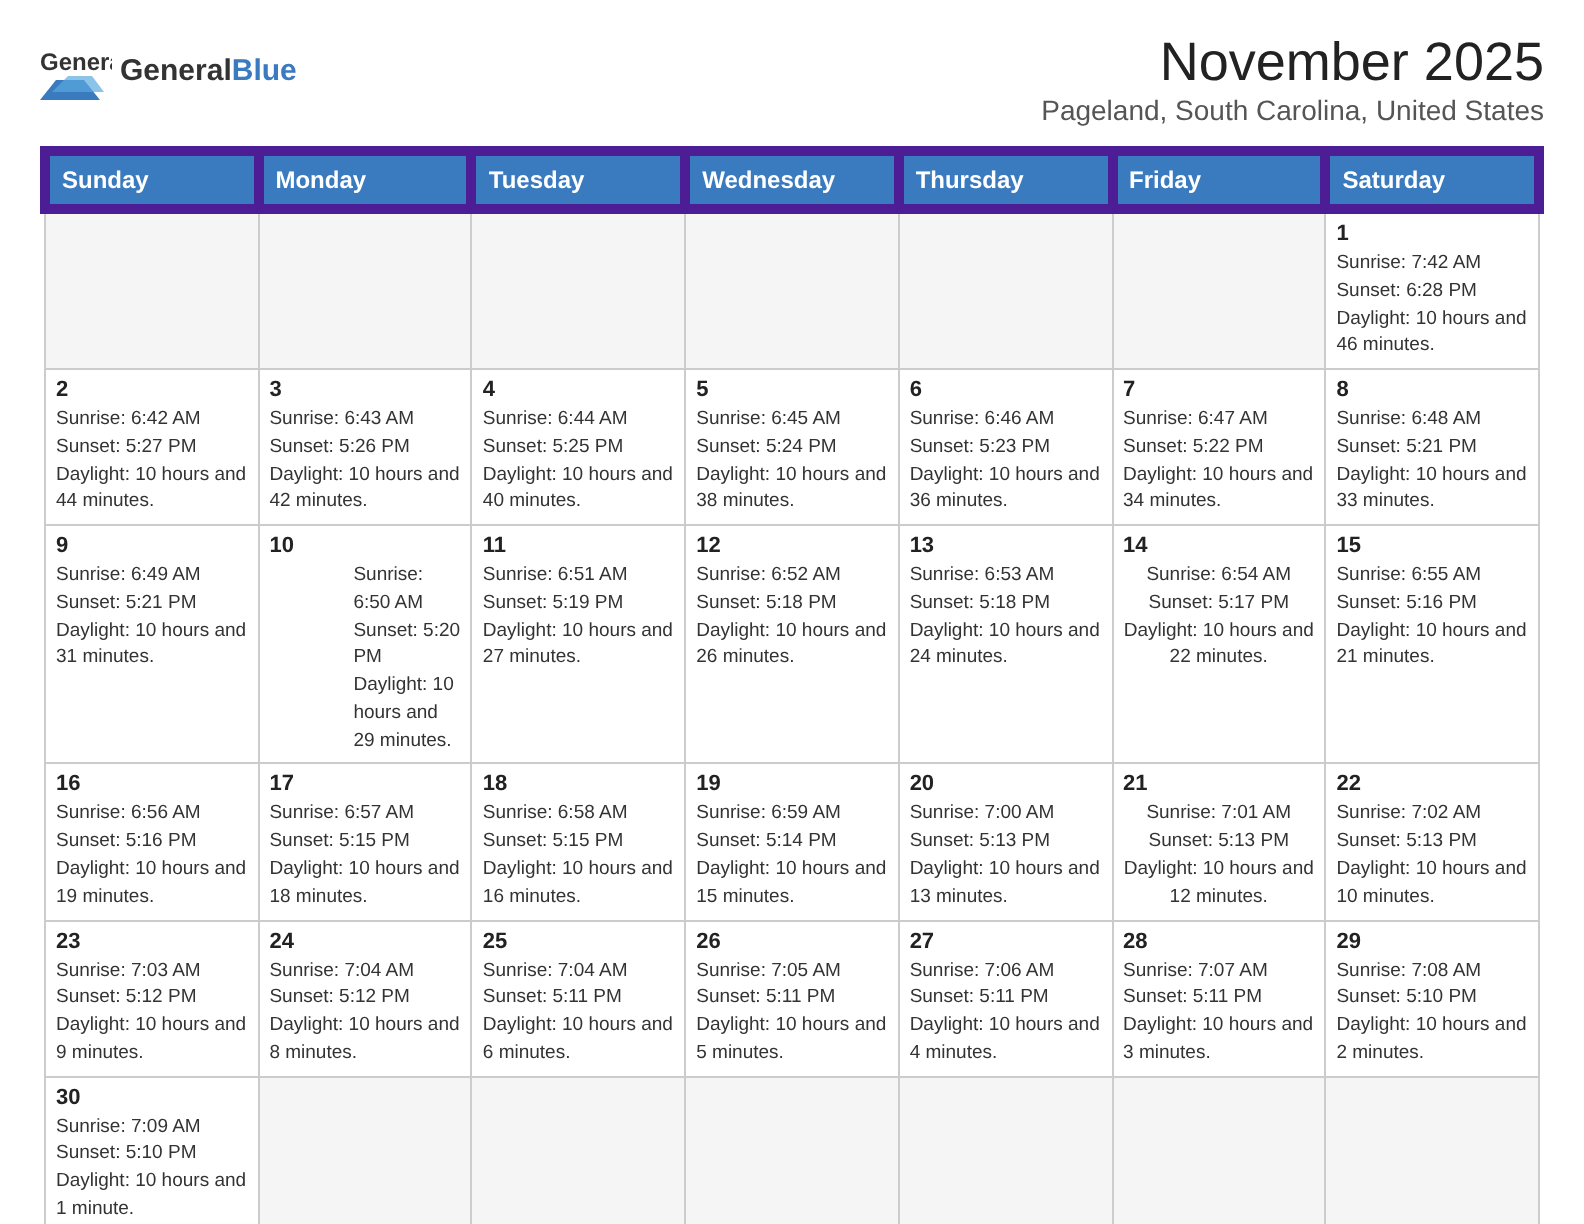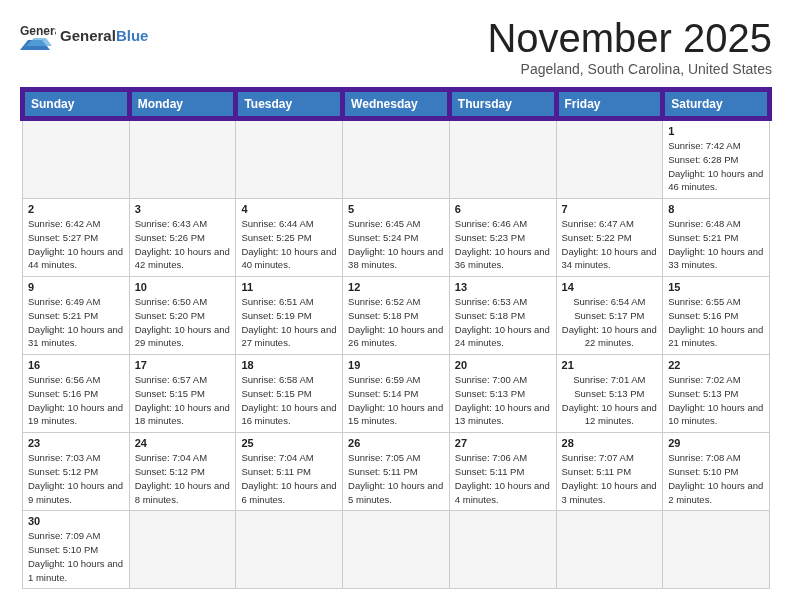--- a/index.html
+++ b/index.html
@@ -23,21 +23,21 @@
       margin-top: 6px;
     }
     .logo-icon {
       width: 36px;
       height: 28px;
     }
     .title-block {
       text-align: right;
     }
     .month-title {
-      font-size: 40px;
+      font-size: 27px;
       font-weight: normal;
       color: #222;
     }
     .location-title {
       font-size: 14px;
       color: #555;
     }
     .calendar {
       width: 100%;
       border-collapse: collapse;
@@ -176,21 +176,21 @@
       </tr>
       <tr>
         <td>
           <span class="day-num">9</span>
           <div class="day-info" style="white-space: pre-line;">Sunrise: 6:49 AM
 Sunset: 5:21 PM
 Daylight: 10 hours and 31 minutes.</div>
         </td>
         <td>
           <span class="day-num">10</span>
-          <div class="day-info" style="white-space: pre-line;">Sunrise: 6:50 AM
+          <div class="day-info" style="white-space: pre-line; margin-left: 42px;">Sunrise: 6:50 AM
 Sunset: 5:20 PM
 Daylight: 10 hours and 29 minutes.</div>
         </td>
         <td>
           <span class="day-num">11</span>
           <div class="day-info" style="white-space: pre-line;">Sunrise: 6:51 AM
 Sunset: 5:19 PM
 Daylight: 10 hours and 27 minutes.</div>
         </td>
         <td>

